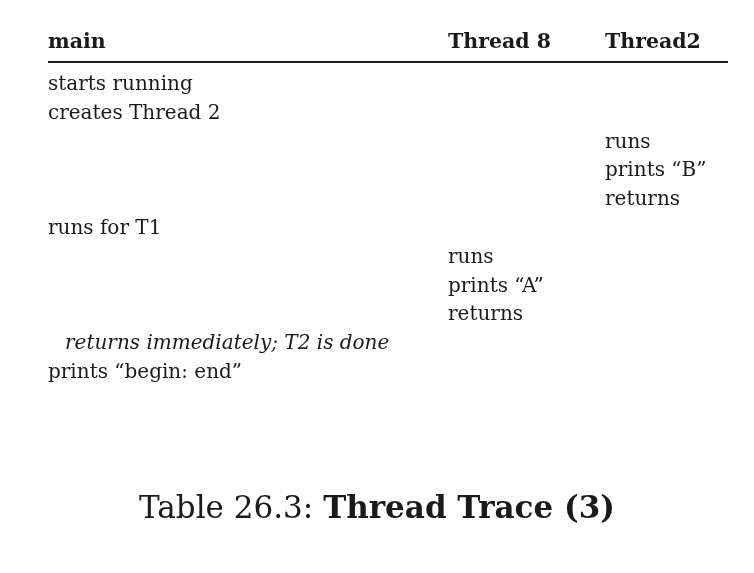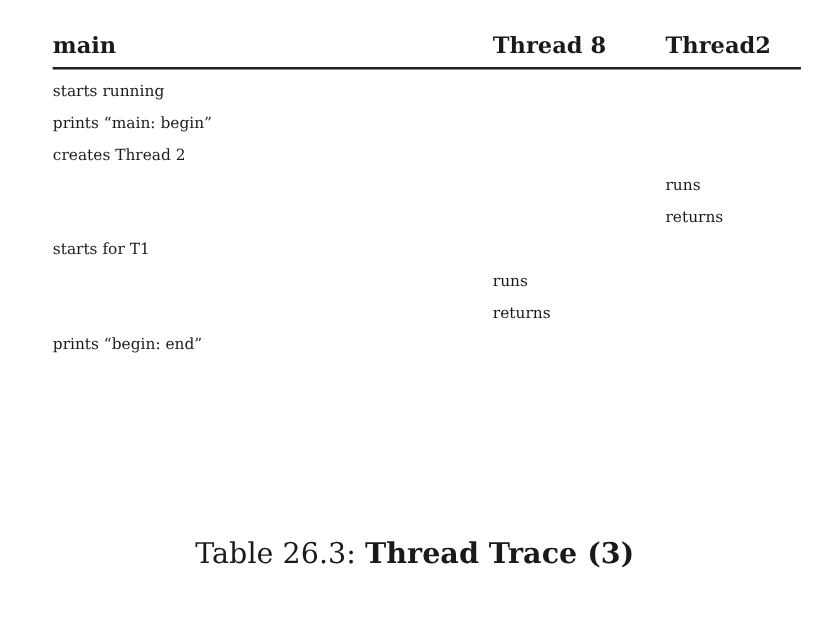--- a/index.html
+++ b/index.html
@@ -49,21 +49,21 @@
     padding: 0 0 5px 0;
     vertical-align: bottom;
     white-space: nowrap;
   }
 
   table.trace thead tr {
     border-bottom: 2.2px solid #1f1f1f;
   }
 
   table.trace tbody td {
-    font-size: 14px;
+    font-size: 20px;
     line-height: 1.0;
     height: 28.8px;
     padding: 0;
     vertical-align: middle;
     white-space: nowrap;
     font-weight: normal;
   }
 
   table.trace tbody tr:first-child td {
     padding-top: 6px;
@@ -78,21 +78,21 @@
     padding-left: 17px;
     display: inline-block;
   }
 
   .caption {
     position: absolute;
     left: 0;
     top: 489px;
     width: 754px;
     text-align: center;
-    font-size: 26px;
+    font-size: 31px;
     line-height: 1.2;
     white-space: nowrap;
   }
   .caption .cap-label { font-weight: normal; }
   .caption .cap-title { font-weight: bold; }
 </style>
 </head>
 <body>
 
 <div class="page">
@@ -111,52 +111,62 @@
           <th>Thread2</th>
         </tr>
       </thead>
       <tbody>
           <tr>
             <td class="cell-main">starts running</td>
             <td class="cell-t1">&nbsp;</td>
             <td class="cell-t2">&nbsp;</td>
           </tr>
           <tr>
-            <td class="cell-main">prints “main: begin”</td>
-            <td class="cell-t1">&nbsp;</td>
-            <td class="cell-t2">&nbsp;</td>
-          </tr>
-          <tr>
             <td class="cell-main">creates Thread 2</td>
             <td class="cell-t1">&nbsp;</td>
             <td class="cell-t2">&nbsp;</td>
           </tr>
           <tr>
             <td class="cell-main">&nbsp;</td>
             <td class="cell-t1">&nbsp;</td>
             <td class="cell-t2">runs</td>
           </tr>
           <tr>
             <td class="cell-main">&nbsp;</td>
             <td class="cell-t1">&nbsp;</td>
+            <td class="cell-t2">prints “B”</td>
+          </tr>
+          <tr>
+            <td class="cell-main">&nbsp;</td>
+            <td class="cell-t1">&nbsp;</td>
             <td class="cell-t2">returns</td>
           </tr>
           <tr>
-            <td class="cell-main">starts for T1</td>
+            <td class="cell-main">runs for T1</td>
             <td class="cell-t1">&nbsp;</td>
             <td class="cell-t2">&nbsp;</td>
           </tr>
           <tr>
             <td class="cell-main">&nbsp;</td>
             <td class="cell-t1">runs</td>
             <td class="cell-t2">&nbsp;</td>
           </tr>
           <tr>
             <td class="cell-main">&nbsp;</td>
+            <td class="cell-t1">prints “A”</td>
+            <td class="cell-t2">&nbsp;</td>
+          </tr>
+          <tr>
+            <td class="cell-main">&nbsp;</td>
             <td class="cell-t1">returns</td>
+            <td class="cell-t2">&nbsp;</td>
+          </tr>
+          <tr>
+            <td class="cell-main"><span class="italic-note">returns immediately; T2 is done</span></td>
+            <td class="cell-t1">&nbsp;</td>
             <td class="cell-t2">&nbsp;</td>
           </tr>
           <tr>
             <td class="cell-main">prints “begin: end”</td>
             <td class="cell-t1">&nbsp;</td>
             <td class="cell-t2">&nbsp;</td>
           </tr>
         </tbody>
     </table>
   </div>

